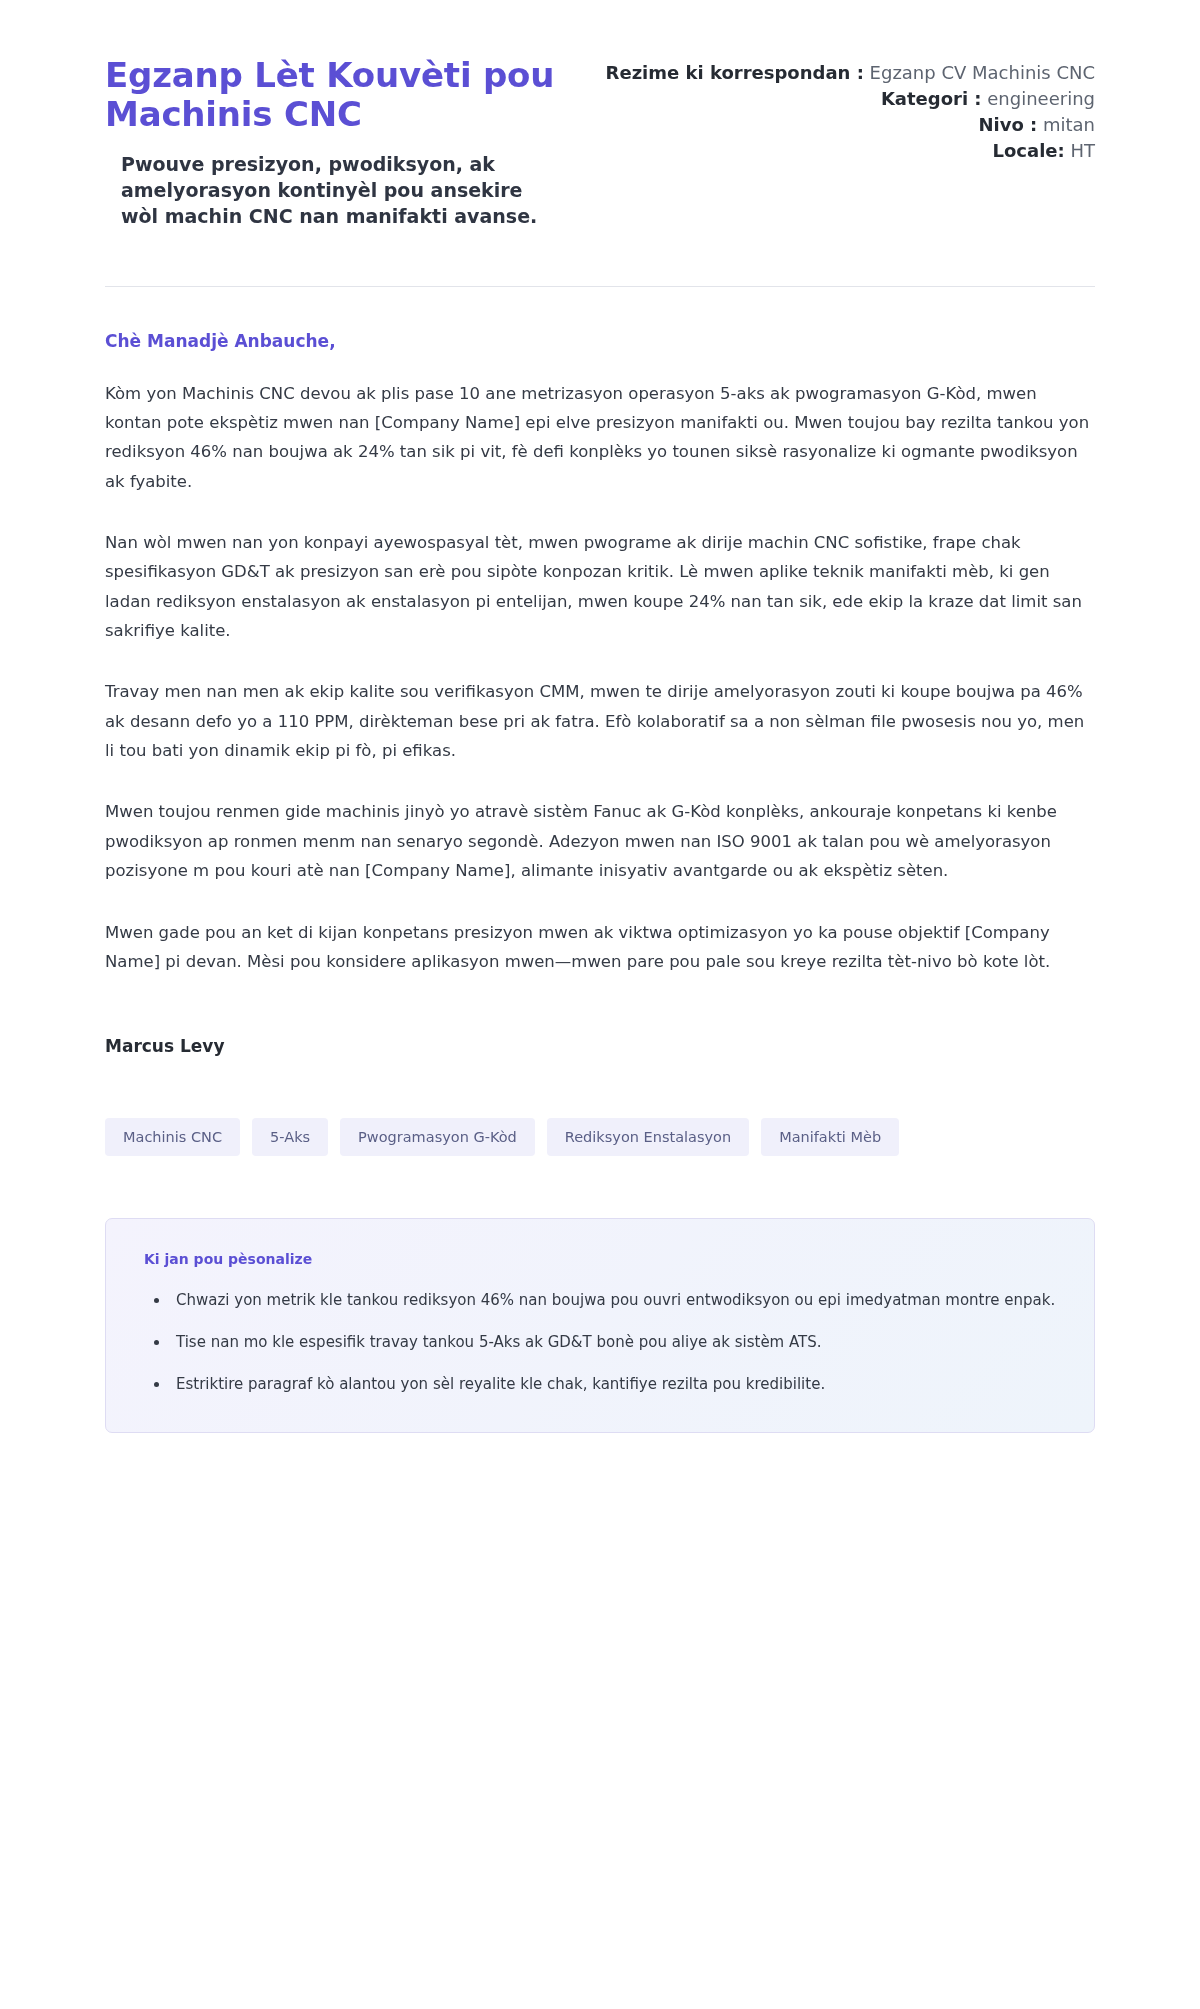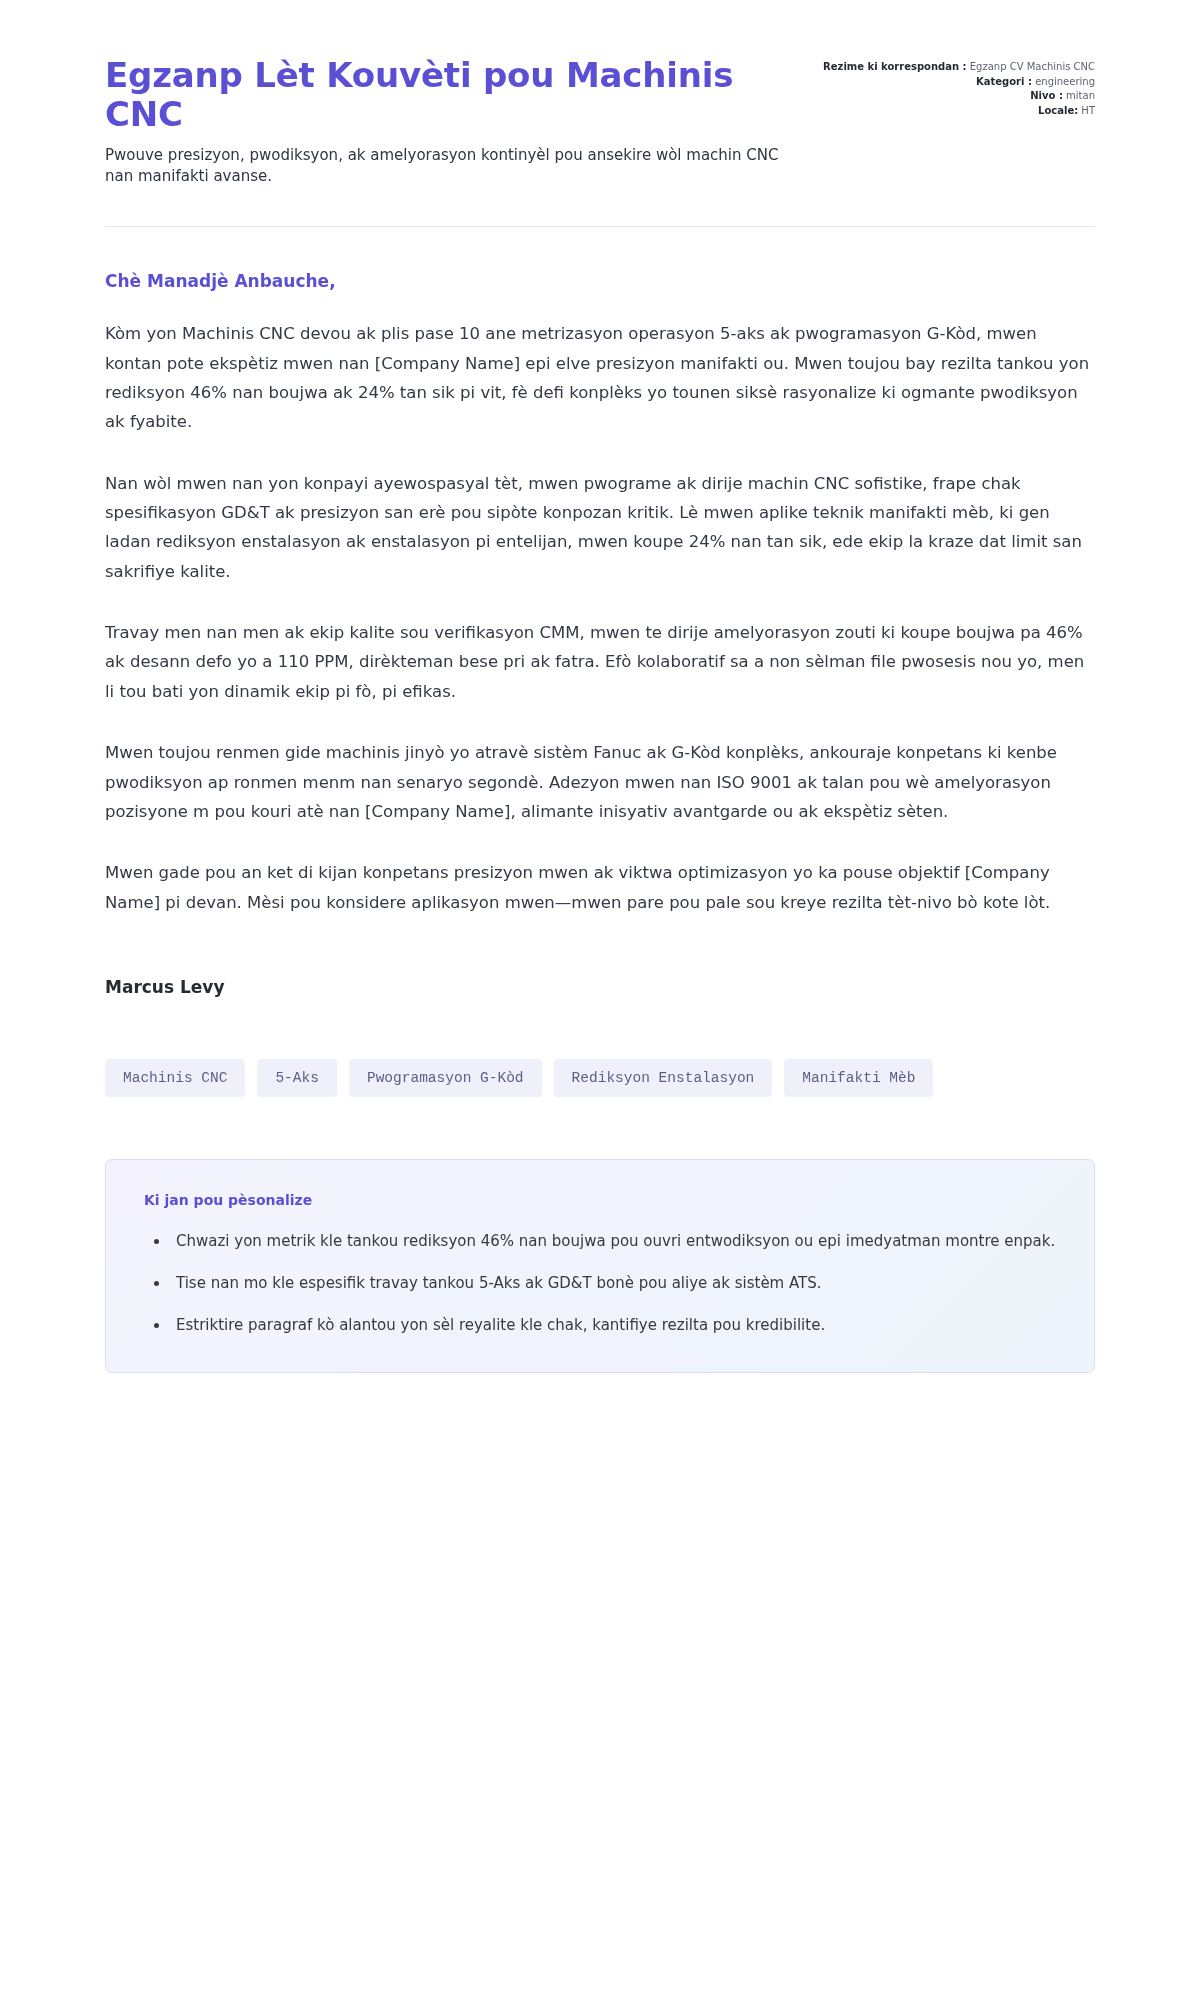--- a/index.html
+++ b/index.html
@@ -32,31 +32,31 @@
   }
   .doc-title {
     font-size: 34px;
     line-height: 1.16;
     font-weight: bold;
     color: #5b4fd4;
     margin: 0 0 10px 0;
     letter-spacing: -0.2px;
   }
   .doc-subtitle {
-    font-size: 15px;
+    font-size: 19px;
     line-height: 1.38;
-    font-weight: normal;
+    font-weight: bold;
     color: #2f3542;
-    margin: 0;
+    margin: 16px;
     max-width: 700px;
   }
   .header-right {
     flex: 0 0 auto;
     text-align: right;
-    font-size: 10px;
+    font-size: 18px;
     line-height: 1.45;
     color: #5d6470;
     padding-top: 4px;
     min-width: 215px;
   }
   .meta-row { white-space: normal; }
   .meta-label { font-weight: bold; color: #262b33; }
   .meta-val { color: #5d6470; }
 
   .divider {
@@ -103,21 +103,20 @@
     gap: 12px;
     margin-top: 62px;
   }
   .tag {
     background: #f0f0fb;
     color: #5a5f86;
     font-size: 14.5px;
     padding: 11px 18px;
     border-radius: 4px;
     white-space: nowrap;
-    font-family: Liberation Mono, monospace;
   }
 
   
   .callout {
     margin-top: 62px;
     background: linear-gradient(135deg, #f4f3fd 0%, #eef4fb 100%);
     border: 1px solid #dedcf3;
     border-radius: 7px;
     padding: 32px 38px 34px 38px;
   }

